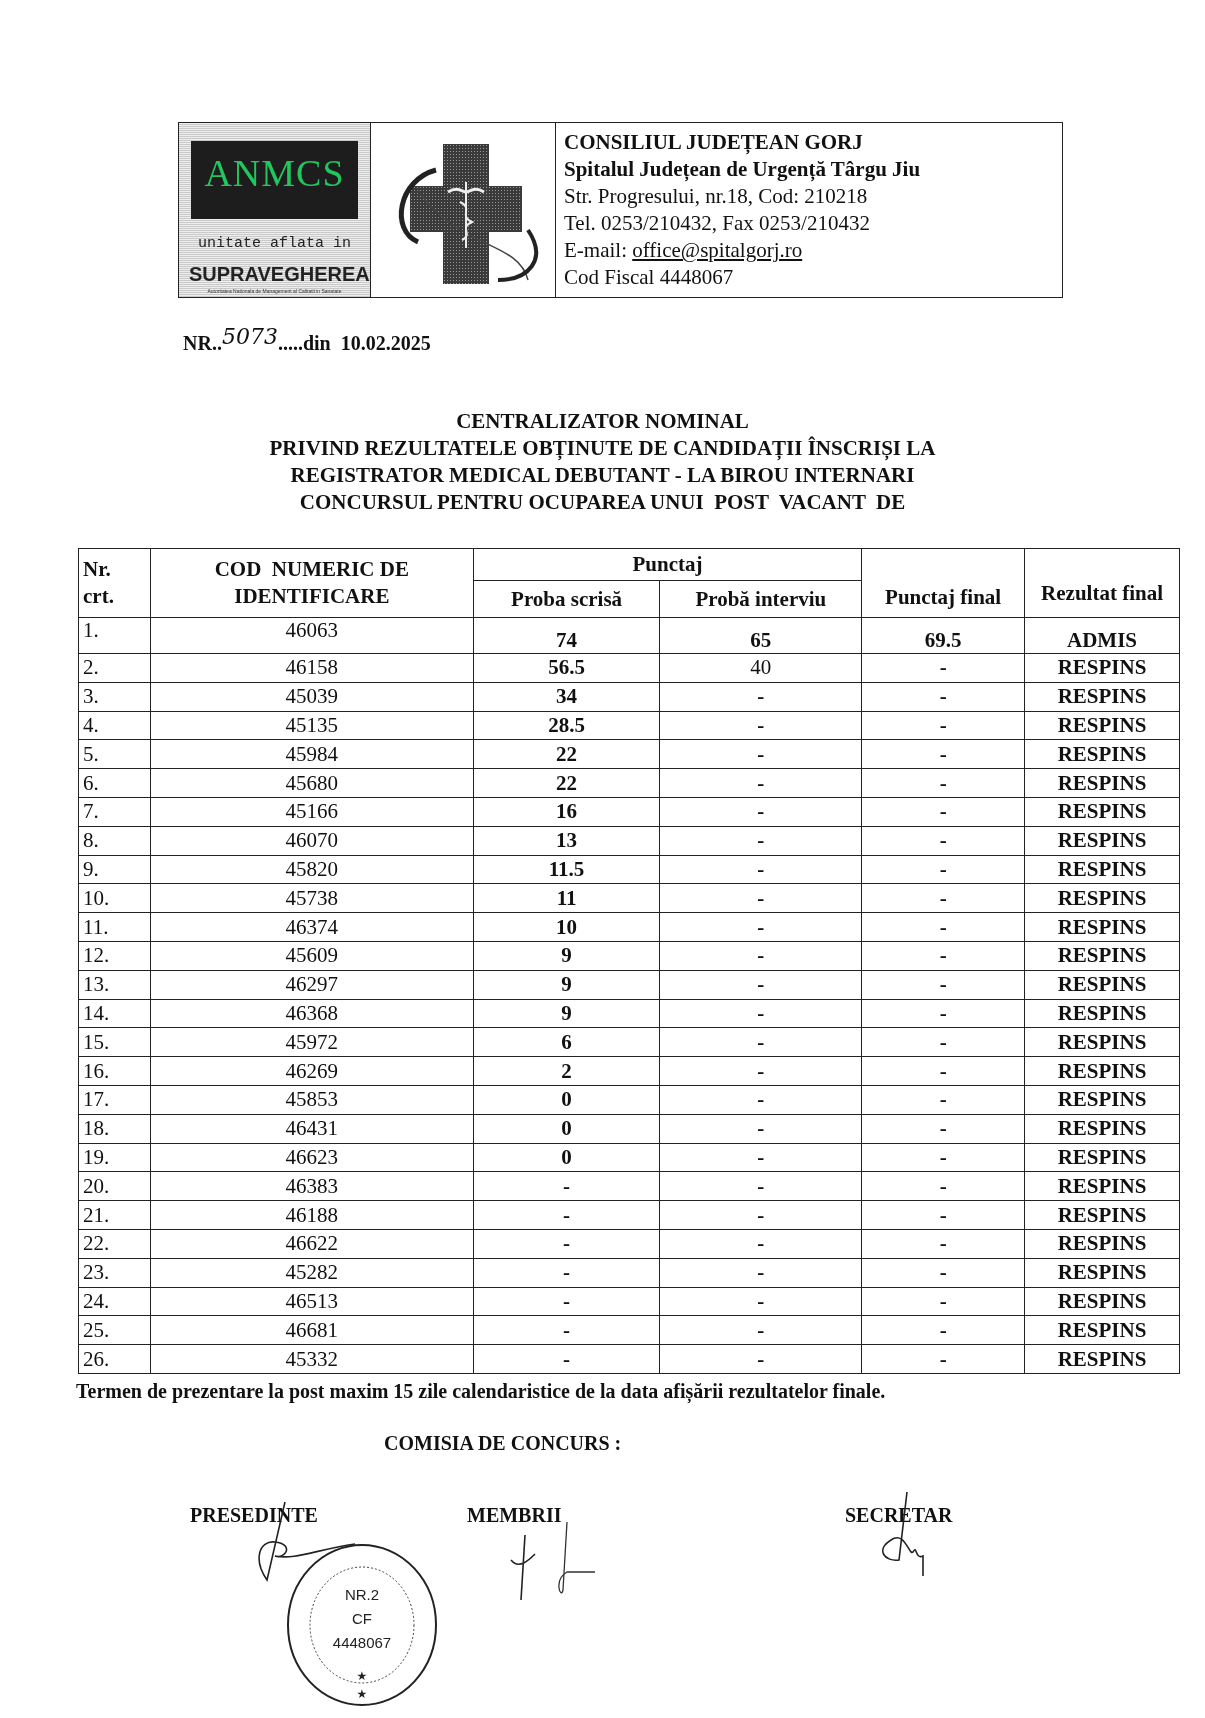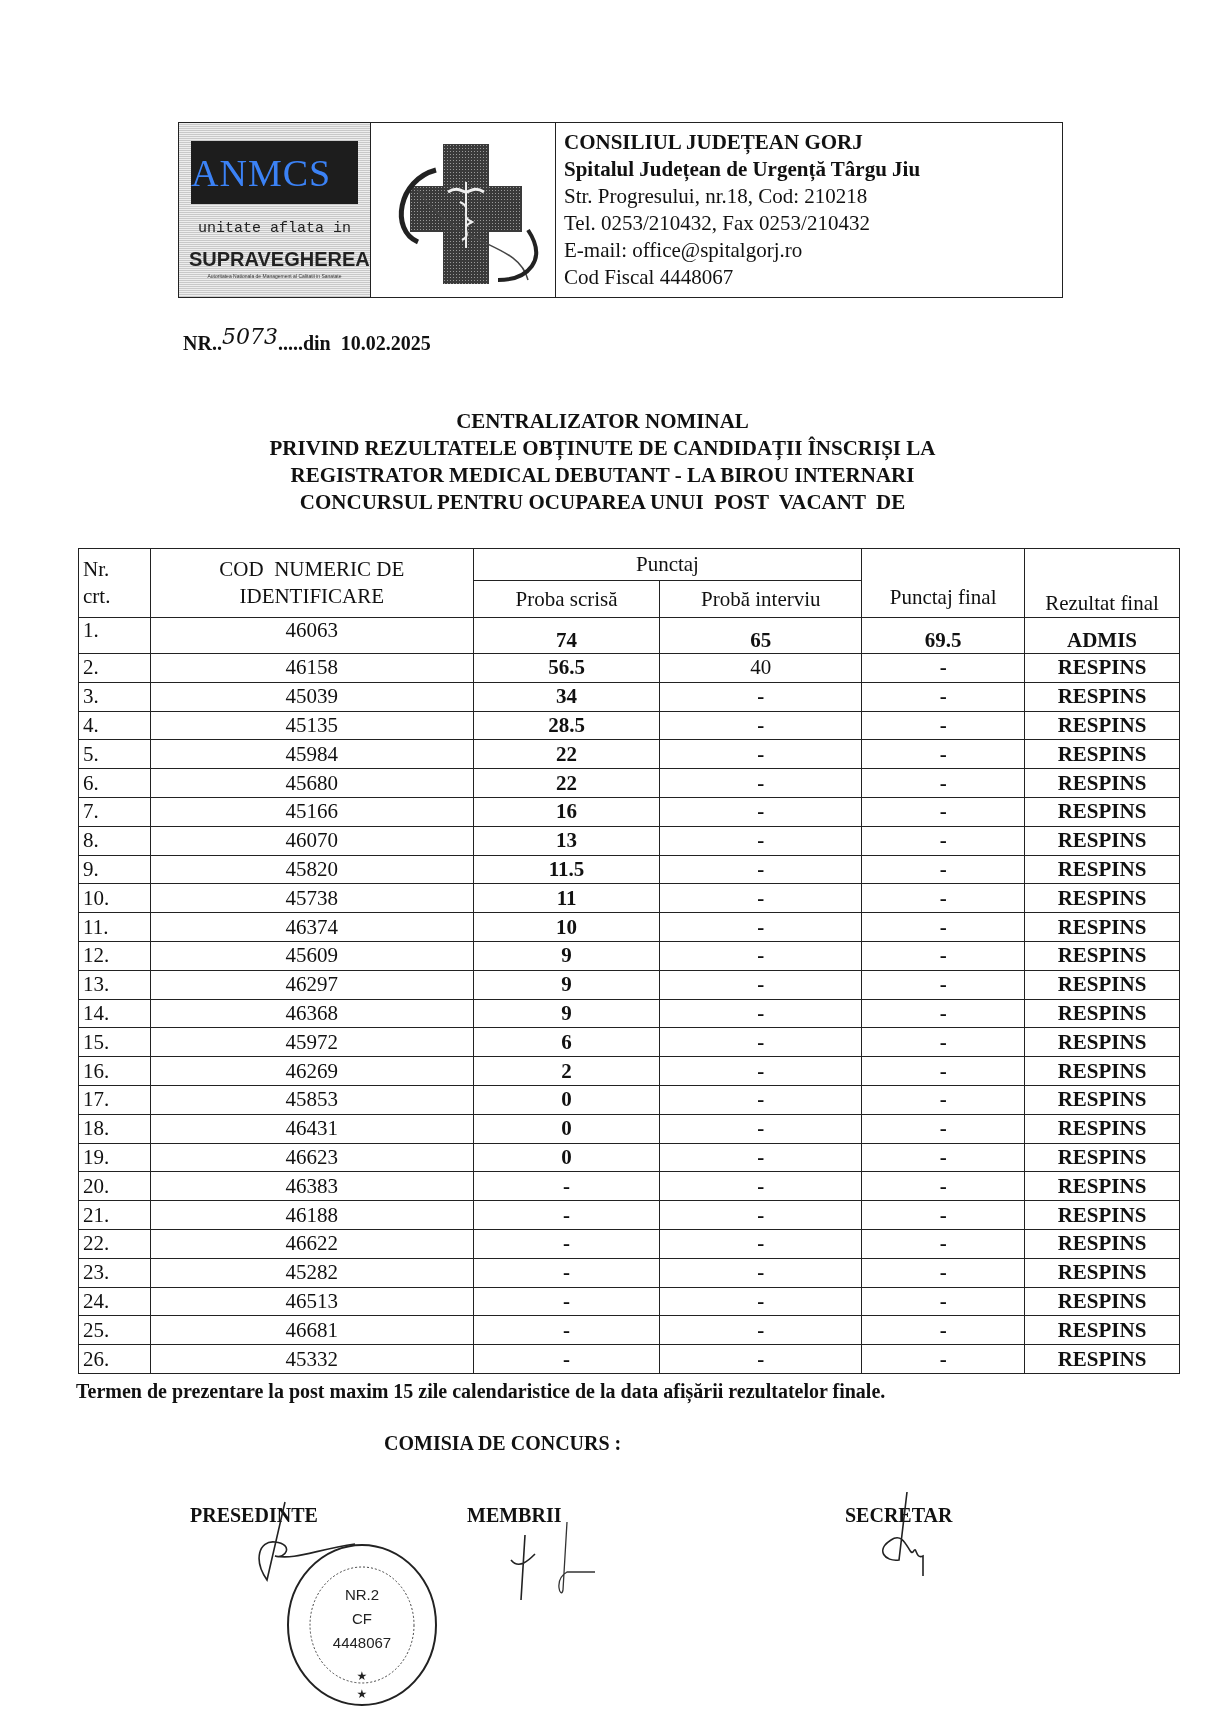--- a/index.html
+++ b/index.html
@@ -6,47 +6,47 @@
   body { width: 1205px; height: 1718px; position: relative; overflow: hidden;
          font-family: "Liberation Serif", "DejaVu Serif", serif; color: #111; }
 
   
   .letterhead { position: absolute; left: 178px; top: 122px; width: 885px; height: 176px;
                 border: 1.5px solid #222; display: flex; box-sizing: border-box; }
   .lh-cell { border-right: 1.5px solid #222; box-sizing: border-box; position: relative; }
   .lh-anmcs { width: 192px; background:
       repeating-linear-gradient(0deg, #c9c9c9 0 1px, #eeeeee 1px 2px),
       #ddd; padding: 12px 10px 4px 10px; }
-  .anmcs-box { background: #1d1d1d; color: #3b82f6; font-family: "Liberation Serif", serif;
-               font-size: 38px; letter-spacing: 1px; height: 63px;
+  .anmcs-box { background: #1d1d1d; color: #22c55e; font-family: "Liberation Serif", serif;
+               font-size: 38px; letter-spacing: 1px; text-align: center; height: 78px;
                line-height: 64px; margin: 6px 2px 0 2px; }
   .anmcs-sub1 { text-align: center; font-family: Liberation Mono, monospace; font-size: 15px;
                 color: #222; margin-top: 16px; }
   .anmcs-sub2 { text-align: center; font-family: "Liberation Sans", sans-serif; font-size: 20px;
                 font-weight: bold; color: #222; letter-spacing: 0px; margin-top: 11px; }
   .anmcs-sub3 { text-align: center; font-family: "Liberation Sans", sans-serif; font-size: 5px; color: #333; margin-top: 2px;}
   .lh-logo { width: 185px; display: flex; align-items: center; justify-content: center; }
   .lh-text { border-right: none; flex: 1; padding: 6px 0 0 8px; font-size: 21px; line-height: 27px; }
   .lh-text .bold { font-weight: bold; }
-  .lh-text .link { color: #111; }
+  .lh-text .link { text-decoration: underline; color: #111; }
 
   
   .reg-line { position: absolute; left: 183px; top: 330px; font-size: 20px; font-weight: bold; }
   .reg-line .hand { font-family: "DejaVu Serif", serif; font-style: italic; font-weight: normal;
                     font-size: 22px; position: relative; top: -6px; }
 
   
   .title { position: absolute; left: 0; width: 1205px; top: 408px; text-align: center;
            font-weight: bold; font-size: 21px; line-height: 27px; }
 
   
   .results { position: absolute; left: 78px; top: 548px; width: 1102px;
              border-collapse: collapse; font-size: 21px; }
   .results th, .results td { border: 1.2px solid #222; padding: 0; text-align: center; }
-  .results th { font-weight: normal; font-size: 21px; }
+  .results th { font-weight: bold; font-size: 21px; }
   .results thead tr.h1 th { height: 31px; }
   .results thead tr.h2 th { height: 36px; }
   .results thead th.span2 { vertical-align: middle; line-height: 27px; }
   .results tbody tr { height: 28.8px; }
   .results tbody tr.first { height: 36px; }
   .results td.nr { text-align: left; padding-left: 4px; }
   .results td.code { font-weight: normal; }
   .results td.bold { font-weight: bold; }
   .results tbody tr.first td { vertical-align: top; }
   .results tbody tr.first td.bold { vertical-align: bottom; }
@@ -124,21 +124,21 @@
       <th rowspan="2" class="span2" style="text-align:left;padding-left:4px;">
         <div>Nr.</div>
         <div>crt.</div>
       </th>
       <th rowspan="2" class="span2">
         <div style="white-space:pre">COD  NUMERIC DE</div>
         <div>IDENTIFICARE</div>
       </th>
       <th colspan="2">Punctaj</th>
       <th rowspan="2" class="span2" style="vertical-align:bottom;padding-bottom:6px;margin-top:35px;">Punctaj final</th>
-      <th rowspan="2" class="span2" style="vertical-align:bottom;padding-bottom:0;">Rezultat final</th>
+      <th rowspan="2" class="span2" style="vertical-align:bottom;padding-bottom:10px;">Rezultat final</th>
     </tr>
     <tr class="h2">
       <th>Proba scrisă</th>
       <th>Probă interviu</th>
     </tr>
   </thead>
   <tbody id="rows">
       <tr class="first">
         <td class="nr">1.</td>
         <td class="code">46063</td>

